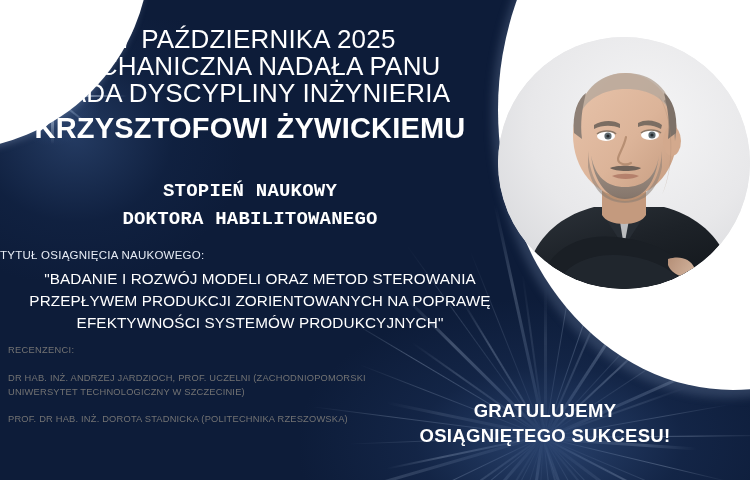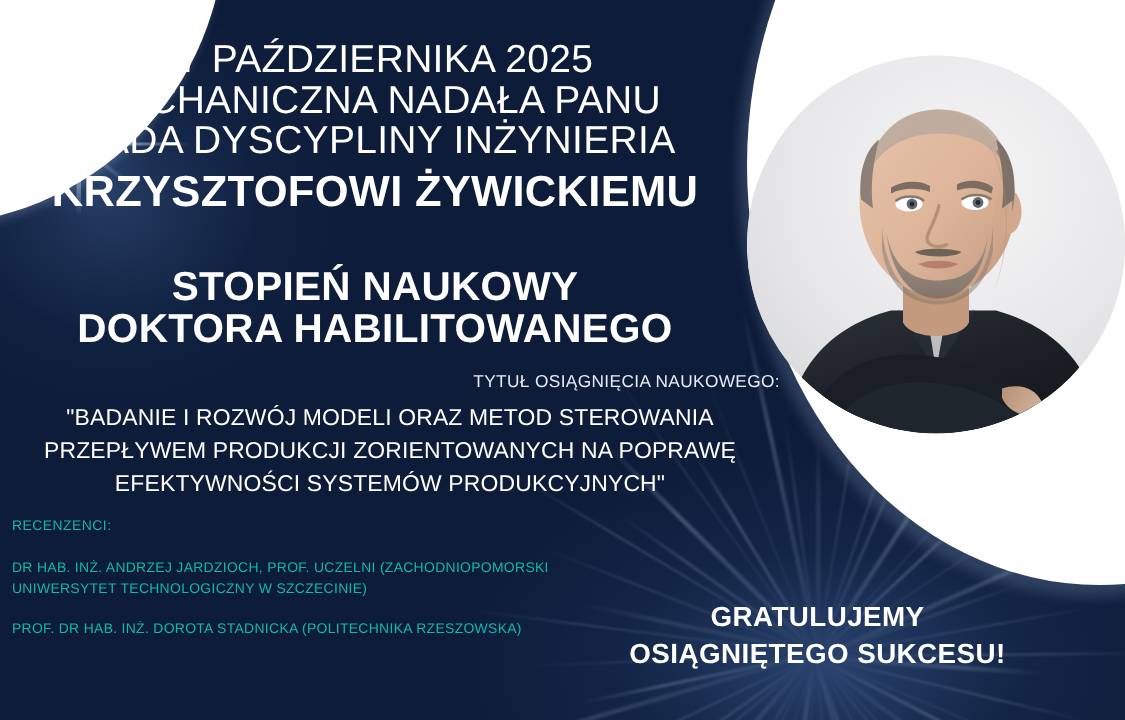--- a/index.html
+++ b/index.html
@@ -209,31 +209,32 @@
   .degree {
     position: absolute;
     left: 0;
     top: 177px;
     width: 500px;
     text-align: center;
     color: #ffffff;
     font-weight: 700;
   }
   .degree .line {
-    font-size: 27px;
+    font-size: 19px;
     line-height: 28px;
     letter-spacing: 0.2px;
     white-space: nowrap;
+    font-family: Liberation Mono, monospace;
   }
   .thesis-label {
     position: absolute;
     left: 0;
     top: 249px;
     width: 520px;
-    text-align: right;
+    text-align: left;
     color: #e7ecf5;
     font-size: 11.5px;
     letter-spacing: 0.25px;
   }
   .thesis-title {
     position: absolute;
     left: 0;
     top: 268px;
     width: 520px;
     text-align: center;
@@ -244,21 +245,21 @@
     line-height: 22px;
     letter-spacing: 0.1px;
     white-space: nowrap;
   }
 
   .reviewers {
     position: absolute;
     left: 8px;
     top: 345px;
     width: 400px;
-    color: #14b8a6;
+    color: #737373;
   }
   .reviewers .rev-heading {
     font-size: 9.3px;
     letter-spacing: 0.3px;
     margin-bottom: 17px;
   }
   .reviewers .rev-item {
     font-size: 9.3px;
     line-height: 13.5px;
     letter-spacing: 0.2px;

